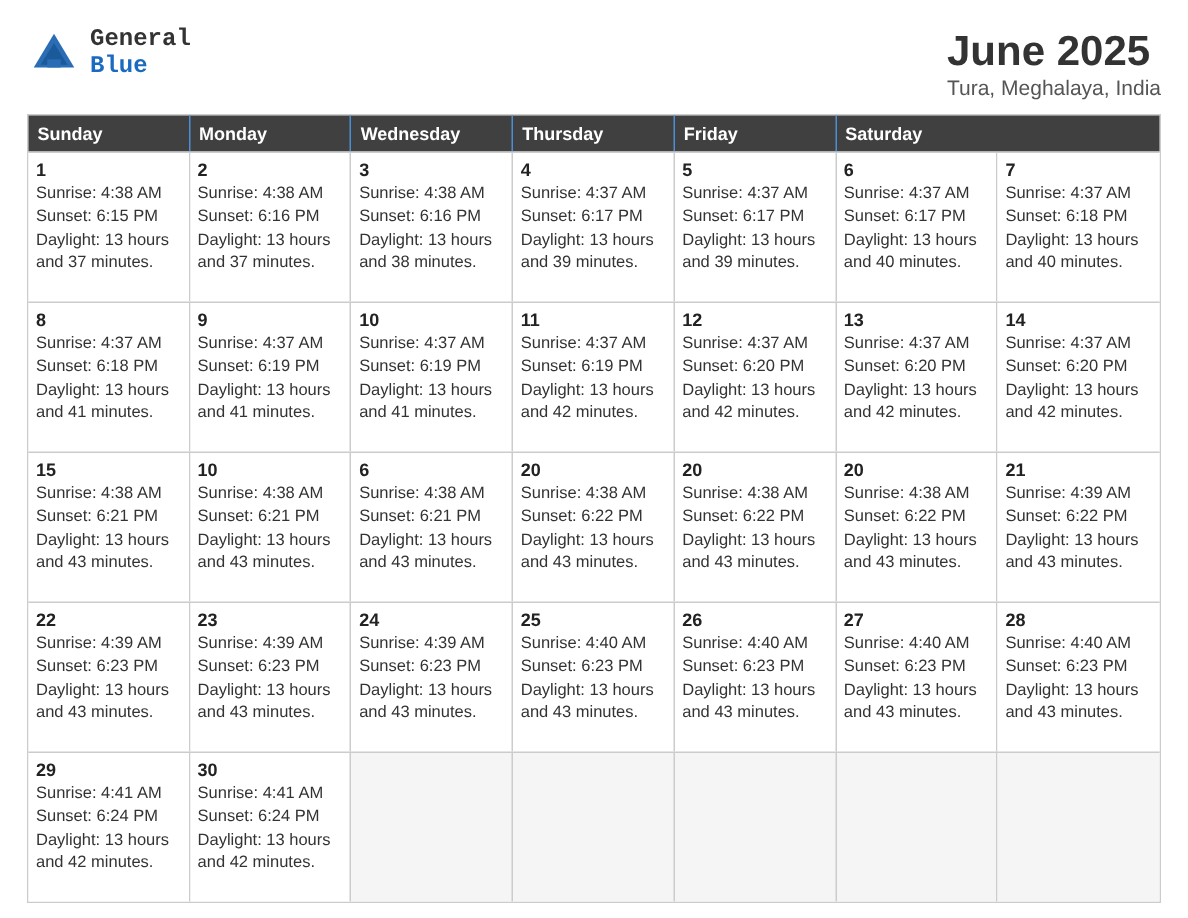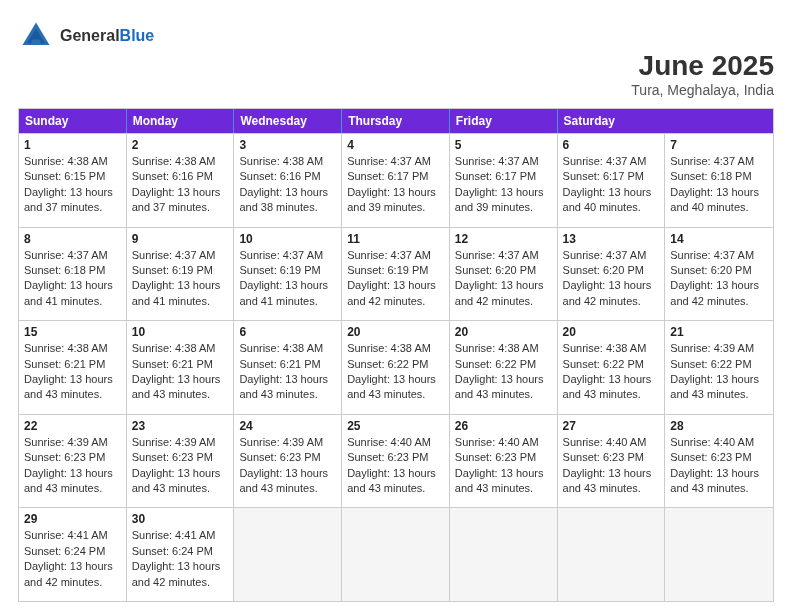--- a/index.html
+++ b/index.html
@@ -24,60 +24,59 @@
       align-items: flex-start;
       margin-bottom: 10px;
     }
     .logo {
       display: flex;
       align-items: center;
       gap: 6px;
     }
     .logo-text {
       display: flex;
-      flex-direction: row;
+      flex-direction: column;
       line-height: 1.1;
+      font-family: Liberation Mono, monospace;
     }
     .logo-general {
       font-size: 16px;
       font-weight: bold;
       color: #333;
     }
     .logo-blue {
       font-size: 16px;
       font-weight: bold;
       color: #1a6bbf;
     }
     .logo-icon {
       width: 36px;
       height: 36px;
     }
     .title-block {
-      text-align: right;
-      margin-top: 32px;
     }
     .calendar-title {
       font-size: 28px;
       font-weight: bold;
       color: #333;
     }
     .calendar-subtitle {
       font-size: 14px;
       color: #555;
     }
     .calendar {
       flex: 1;
       display: flex;
       flex-direction: column;
       border: 1px solid #ccc;
     }
     .cal-header-row {
       display: grid;
       grid-template-columns: repeat(7, 1fr);
-      background: #6d28d9;
+      background: #404040;
     }
     .cal-header-cell {
       color: #fff;
       font-weight: bold;
       font-size: 12px;
       padding: 5px 6px;
       text-align: left;
       border-right: 1px solid #4a8fd5;
     }
     .cal-header-cell:last-child { border-right: none; }

